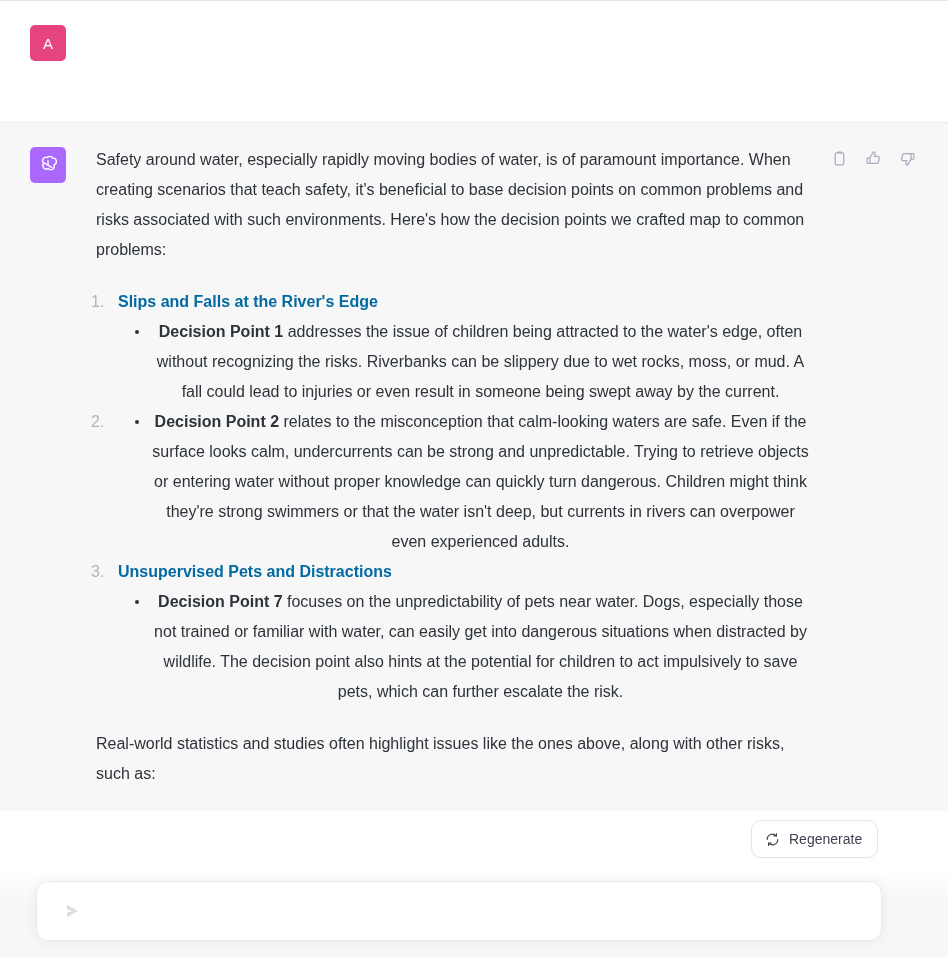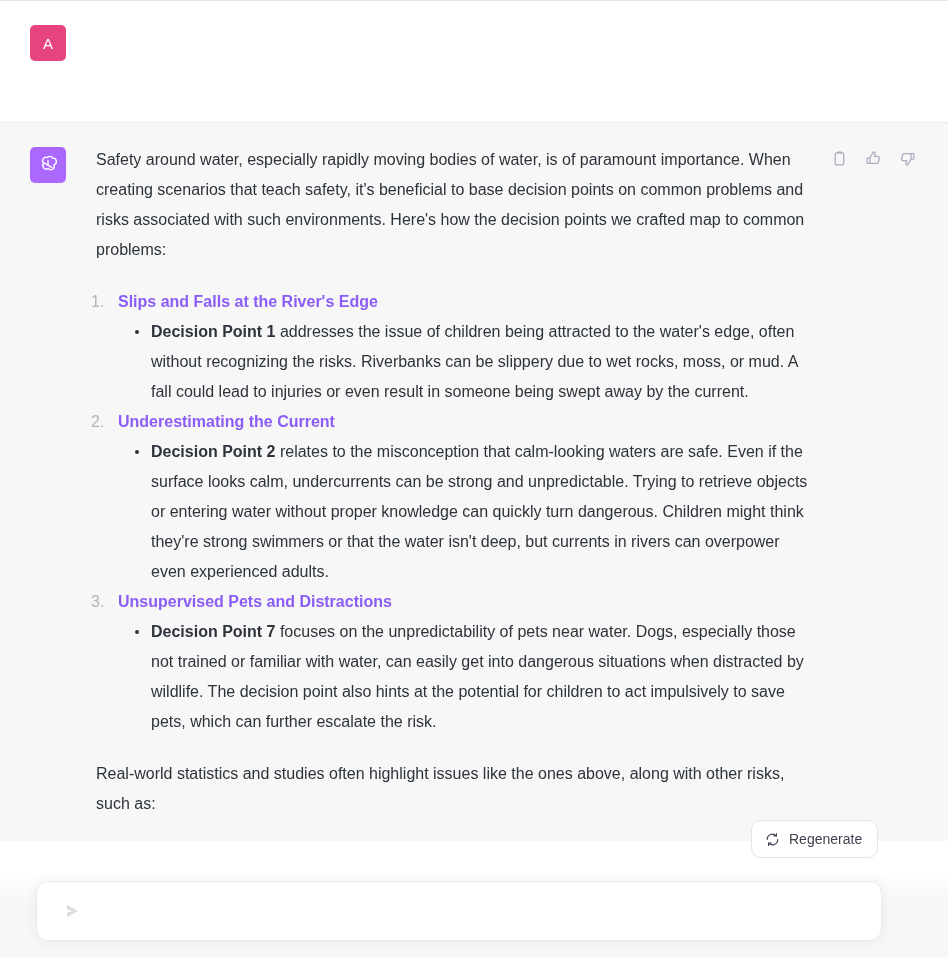--- a/index.html
+++ b/index.html
@@ -111,27 +111,28 @@
     content: counter(topic) ".";
     position: absolute;
     left: -27px;
     top: 0;
     color: #b4b4bc;
     font-size: 16px;
   }
 
   .topic-title {
     font-weight: bold;
-    color: #8b5cf6;
+    color: #0369a1;
   }
 
   ul.detail-list {
     margin: 0;
     padding-left: 33px;
     list-style: none;
+    text-align: center;
   }
 
   ul.detail-list > li {
     position: relative;
     line-height: 30px;
   }
 
   ul.detail-list > li::before {
     content: "";
     position: absolute;
@@ -270,21 +271,20 @@
 
       <ol class="topic-list">
         <li>
           <span class="topic-title">Slips and Falls at the River's Edge</span>
           <ul class="detail-list">
             <li><span class="dp-label">Decision Point 1</span><span> addresses the issue of children being attracted to the water's edge, often without recognizing the risks. Riverbanks can be slippery due to wet rocks, moss, or mud. A fall could lead to injuries or even result in someone being swept away by the current.</span></li>
           </ul>
         </li>
 
         <li>
-          <span class="topic-title">Underestimating the Current</span>
           <ul class="detail-list">
             <li><span class="dp-label">Decision Point 2</span><span> relates to the misconception that calm-looking waters are safe. Even if the surface looks calm, undercurrents can be strong and unpredictable. Trying to retrieve objects or entering water without proper knowledge can quickly turn dangerous. Children might think they're strong swimmers or that the water isn't deep, but currents in rivers can overpower even experienced adults.</span></li>
           </ul>
         </li>
 
         <li>
           <span class="topic-title">Unsupervised Pets and Distractions</span>
           <ul class="detail-list">
             <li><span class="dp-label">Decision Point 7</span><span> focuses on the unpredictability of pets near water. Dogs, especially those not trained or familiar with water, can easily get into dangerous situations when distracted by wildlife. The decision point also hints at the potential for children to act impulsively to save pets, which can further escalate the risk.</span></li>
           </ul>

